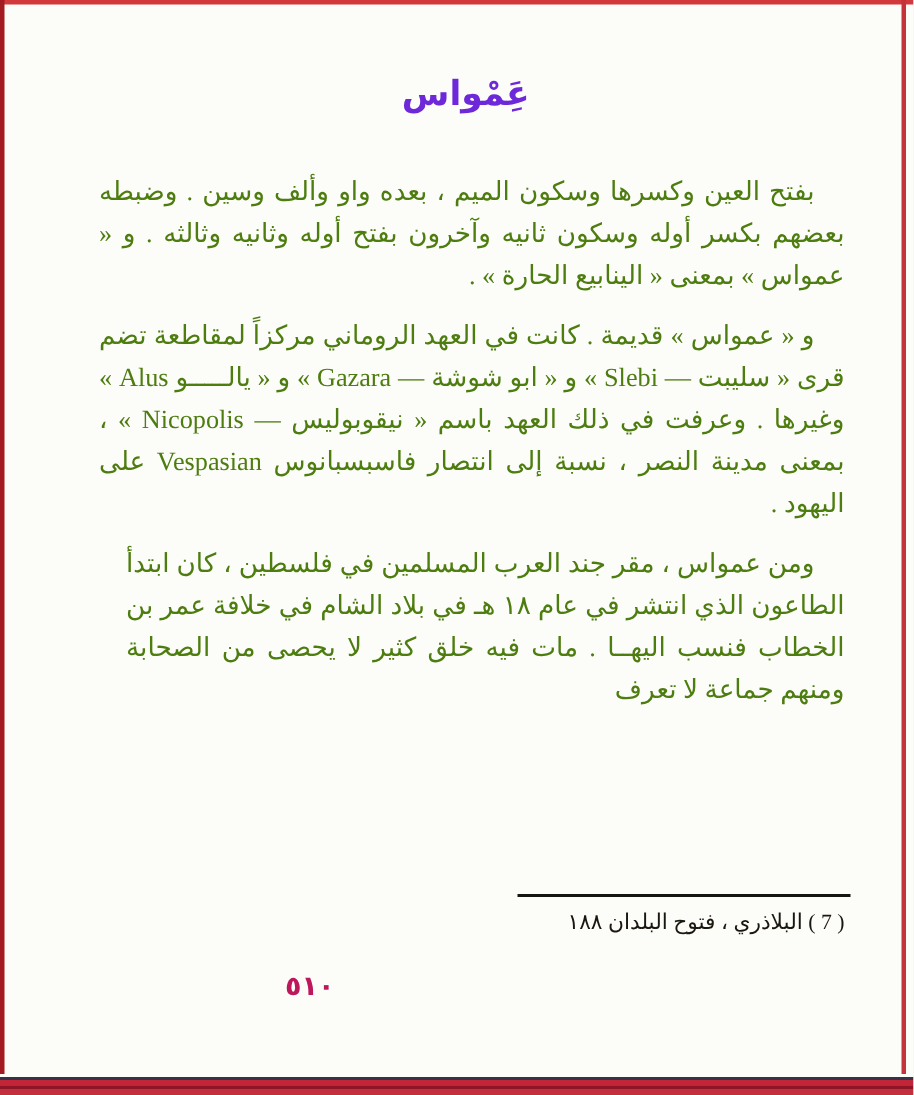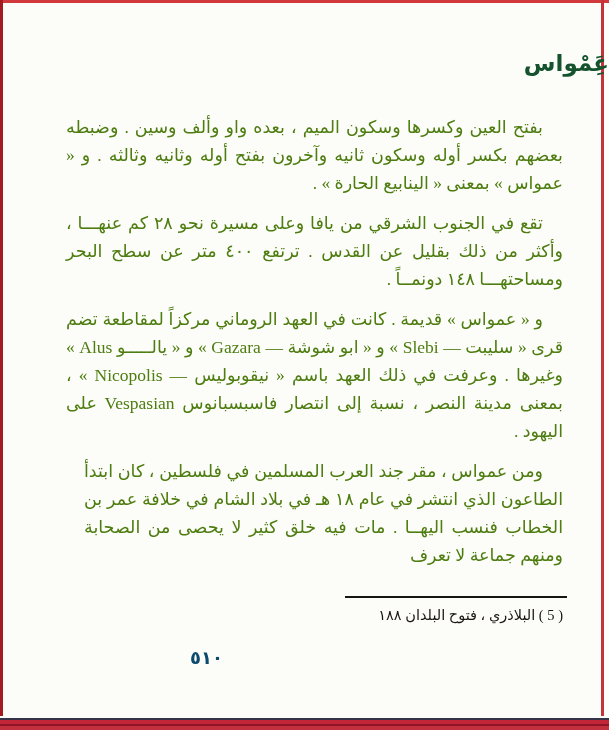--- a/index.html
+++ b/index.html
@@ -24,22 +24,22 @@
     position:absolute; left:0; right:0; top:716px; height:14px;
     background: linear-gradient(
       #fcfcf9 0, #fcfcf9 2px,
       #343347 2px, #343347 4px,
       #c22537 4px, #c22537 8px,
       #8e1426 8px, #8e1426 10px,
       #c2303d 10px, #c2303d 14px);
   }
   .title {
     position:absolute; top:50px; left:12px; right:0;
-    margin:0; text-align:right;
-    font-size:23px; font-weight:bold; color:#14532d;
+    margin:0; text-align:center;
+    font-size:23px; font-weight:bold; color:#6d28d9;
     font-family: "DejaVu Sans", sans-serif;
     letter-spacing: 1px;
   }
   .body-text {
     position:absolute; top:113px; right:46px; left:66px;
     font-size:17.5px; line-height:28px;
     text-align:justify; text-align-last:right;
     color:#4d7c0f;
   }
   .body-text p { margin:0 0 12px; text-indent:20px; }
@@ -48,46 +48,45 @@
   .footnote-rule {
     position:absolute; top:596px; right:42px; width:222px; height:2px;
     background:#171512;
   }
   .footnote {
     position:absolute; top:605px; right:46px;
     font-size:14.5px; line-height:20px; color:#1a170f;
   }
   .page-number {
     position:absolute; top:647px; left:190px;
-    font-size:18px; font-weight:bold; color:#0c4a6e;
+    font-size:18px; font-weight:bold; color:#be185d;
     font-family: "DejaVu Sans", sans-serif;
   }
 </style>
 </head>
 <body>
 
 <div class="page">
 
   <div class="border-top"></div>
   <div class="border-left"></div>
   <div class="border-right"></div>
   <div class="bottom-band"></div>
 
   <h1 class="title">عَِمْواس</h1>
 
   <div class="body-text">
     <p>بفتح العين وكسرها وسكون الميم ، بعده واو وألف وسين . وضبطه بعضهم بكسر أوله وسكون ثانيه وآخرون بفتح أوله وثانيه وثالثه . و « عمواس » بمعنى « الينابيع الحارة » .</p>
 
-    <p>تقع في الجنوب الشرقي من يافا وعلى مسيرة نحو ٢٨ كم عنهـــا ، وأكثر من ذلك بقليل عن القدس . ترتفع ٤٠٠ متر عن سطح البحر ومساحتهـــا ١٤٨ دونمــاً .</p>
 
     <p>و « عمواس » قديمة . كانت في العهد الروماني مركزاً لمقاطعة تضم قرى « سليبت — Slebi » و « ابو شوشة — Gazara » و « يالـــــو Alus » وغيرها . وعرفت في ذلك العهد باسم « نيقوبوليس — Nicopolis » ، بمعنى مدينة النصر ، نسبة إلى انتصار فاسبسبانوس Vespasian على اليهود .</p>
 
 
     <p>ومن عمواس ، مقر جند العرب المسلمين في فلسطين ، كان ابتدأ الطاعون الذي انتشر في عام ١٨ هـ في بلاد الشام في خلافة عمر بن الخطاب فنسب اليهــا . مات فيه خلق كثير لا يحصى من الصحابة ومنهم جماعة لا تعرف</p>
   </div>
 
   <div class="footnote-rule"></div>
 
-  <div class="footnote">( 5 ) البلاذري ، فتوح البلدان ١٨٨</div>
+  <div class="footnote">( 7 ) البلاذري ، فتوح البلدان ١٨٨</div>
 
   <div class="page-number">٥١٠</div>
 
 </div>
 
 </body></html>

